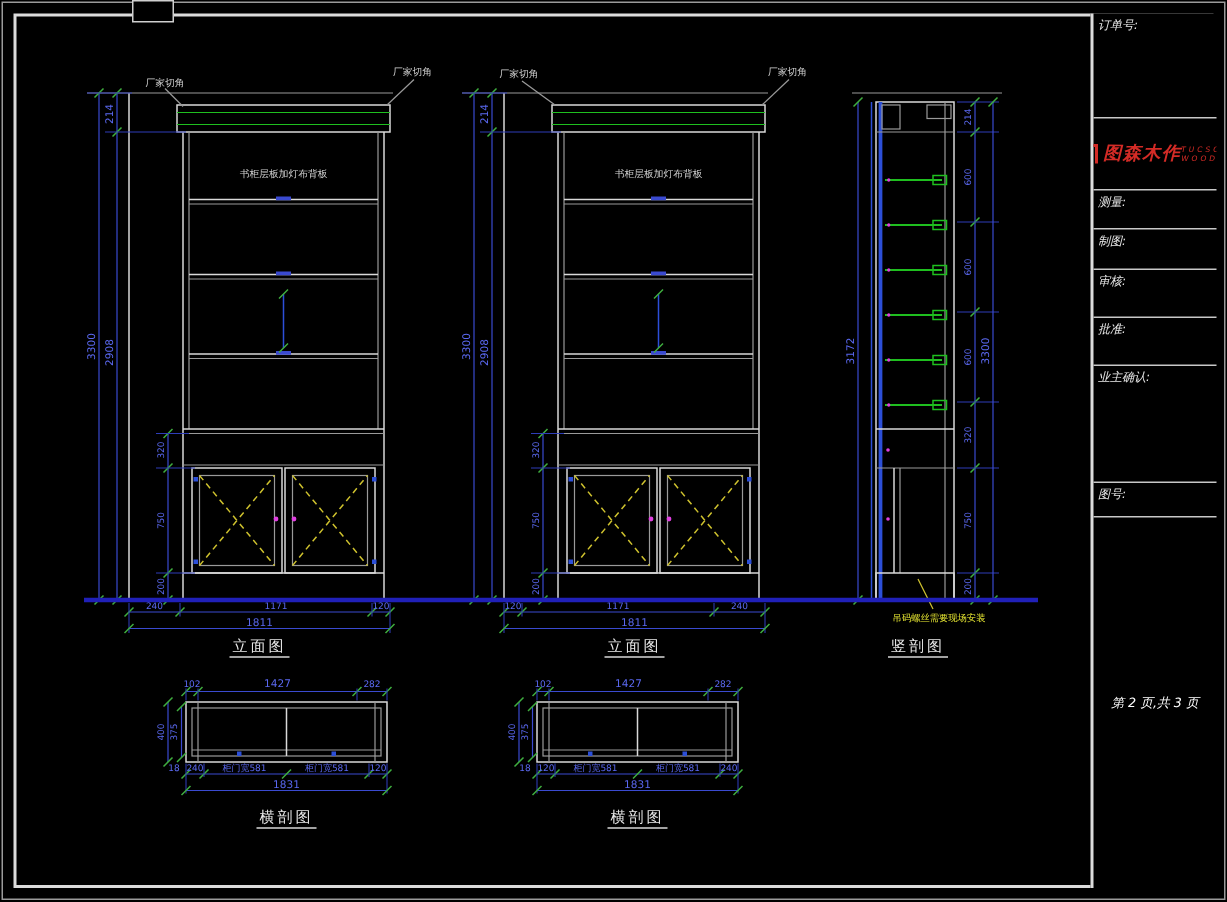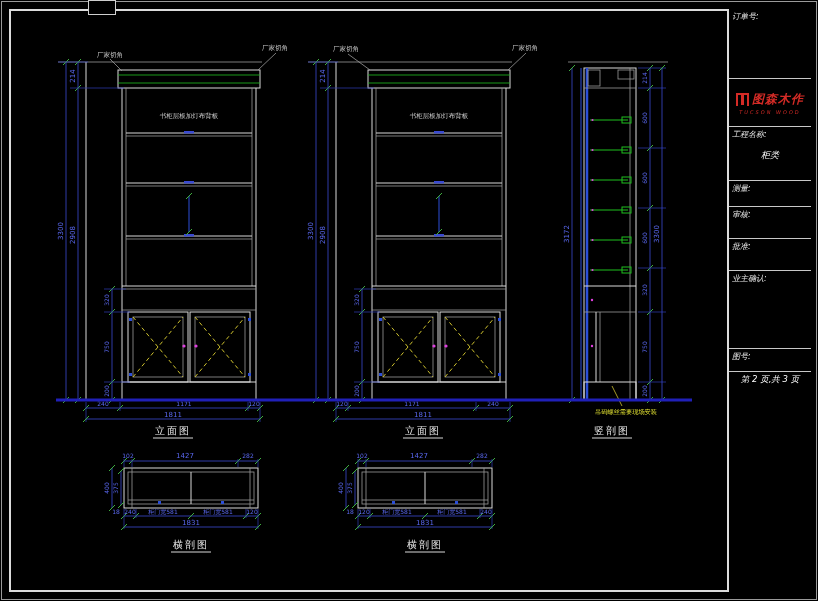--- a/index.html
+++ b/index.html
@@ -27,30 +27,30 @@
   text.yn{fill:#e8e832;font-size:6.2px;text-anchor:middle;}
 
   
   .titleblock{position:absolute;left:727px;top:9px;width:84px;height:583px;
               border-left:2px solid #dcdcdc;display:flex;flex-direction:column;
               color:#e8e8e8;box-sizing:border-box;background:#000;font-style:italic;}
   .tb-row{flex:0 0 auto;border-bottom:1px solid #c8c8c8;box-sizing:border-box;
           padding:2px 3px;font-size:8px;overflow:hidden;}
   .tb-row .lbl{font-size:8px;color:#e8e8e8;}
   .tb-row .val{text-align:center;margin-top:9px;font-size:9px;color:#fff;}
-  .tb-logo{display:flex;flex-direction:column;align-items:center;justify-content:center;}
+  .tb-logo{display:flex;flex-direction:row;align-items:center;justify-content:center;}
   .logo-line{display:flex;align-items:center;gap:3px;}
   .logo-icon{position:relative;width:13px;height:13px;border:2px solid #d42b26;border-bottom:none;display:inline-block;box-sizing:border-box;}
   .logo-icon::after{content:"";position:absolute;left:3px;top:0;width:3px;height:10px;background:#d42b26;}
   .logo-name{color:#d42b26;font-weight:bold;font-size:12px;letter-spacing:1px;white-space:nowrap;}
   .logo-sub{color:#d42b26;font-size:5px;letter-spacing:2px;margin-top:1px;}
   .tb-company{text-align:center;}
   .company{color:#d43030;font-size:8px;font-weight:bold;white-space:nowrap;}
   .addr{color:#6a7fe0;font-size:5.5px;margin-top:2px;white-space:nowrap;transform:scale(0.9);transform-origin:center;}
-  .tb-page{display:flex;justify-content:center;border-bottom:none;font-size:8.5px;color:#fff;white-space:nowrap;}
+  .tb-page{display:flex;align-items:center;justify-content:center;border-bottom:none;font-size:8.5px;color:#fff;white-space:nowrap;}
 </style>
 </head>
 <body>
 
 <div class="sheet">
   <div class="border-outer"></div>
   <div class="border-inner"></div>
   <div class="fold-mark"></div>
 
   <svg class="drawing" width="727" height="601" viewBox="0 0 727 601">
@@ -383,27 +383,26 @@
     <div class="tb-row" style="height:70px">
       <span class="lbl">订单号:</span>
     </div>
     <div class="tb-row tb-logo" style="height:48px">
       <div class="logo-line">
         <span class="logo-icon"></span>
         <span class="logo-name">图森木作</span>
       </div>
       <div class="logo-sub">TUCSON WOOD</div>
     </div>
-    <div class="tb-row" style="height:54px">
-      <span class="lbl">工程名称:</span>
-      <div class="val">柜类</div>
-    </div>
     <div class="tb-row" style="height:26px">
       <span class="lbl">测量:</span>
     </div>
+    <div class="tb-row" style="height:27px">
+      <span class="lbl">制图:</span>
+    </div>
     <div class="tb-row" style="height:32px">
       <span class="lbl">审核:</span>
     </div>
     <div class="tb-row" style="height:32px">
       <span class="lbl">批准:</span>
     </div>
     <div class="tb-row" style="height:78px">
       <span class="lbl">业主确认:</span>
     </div>
     <div class="tb-row" style="height:23px">

